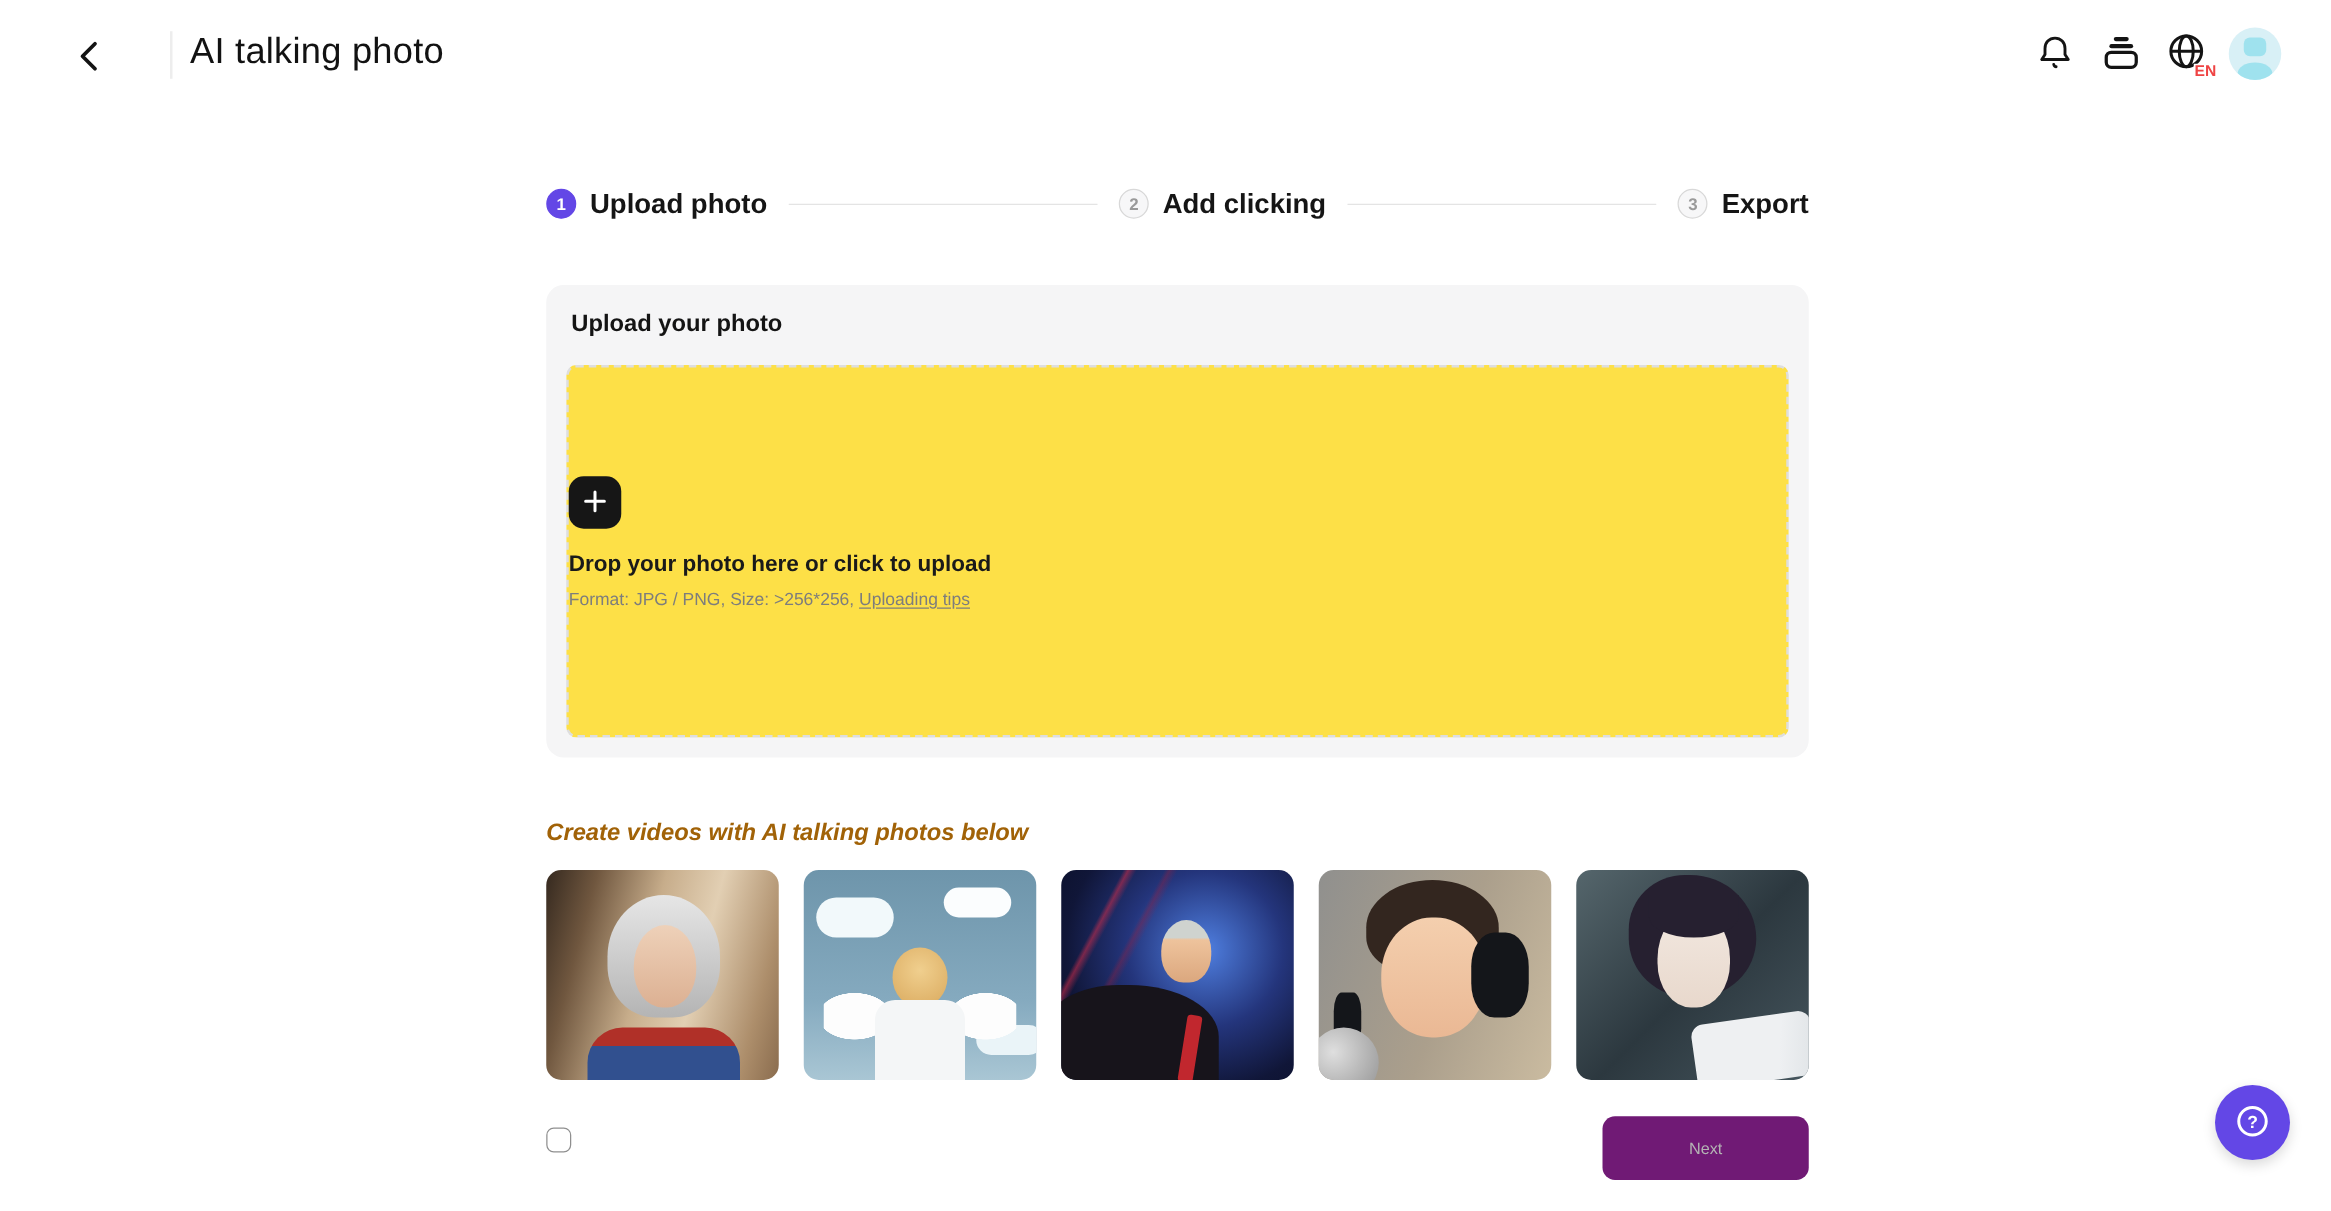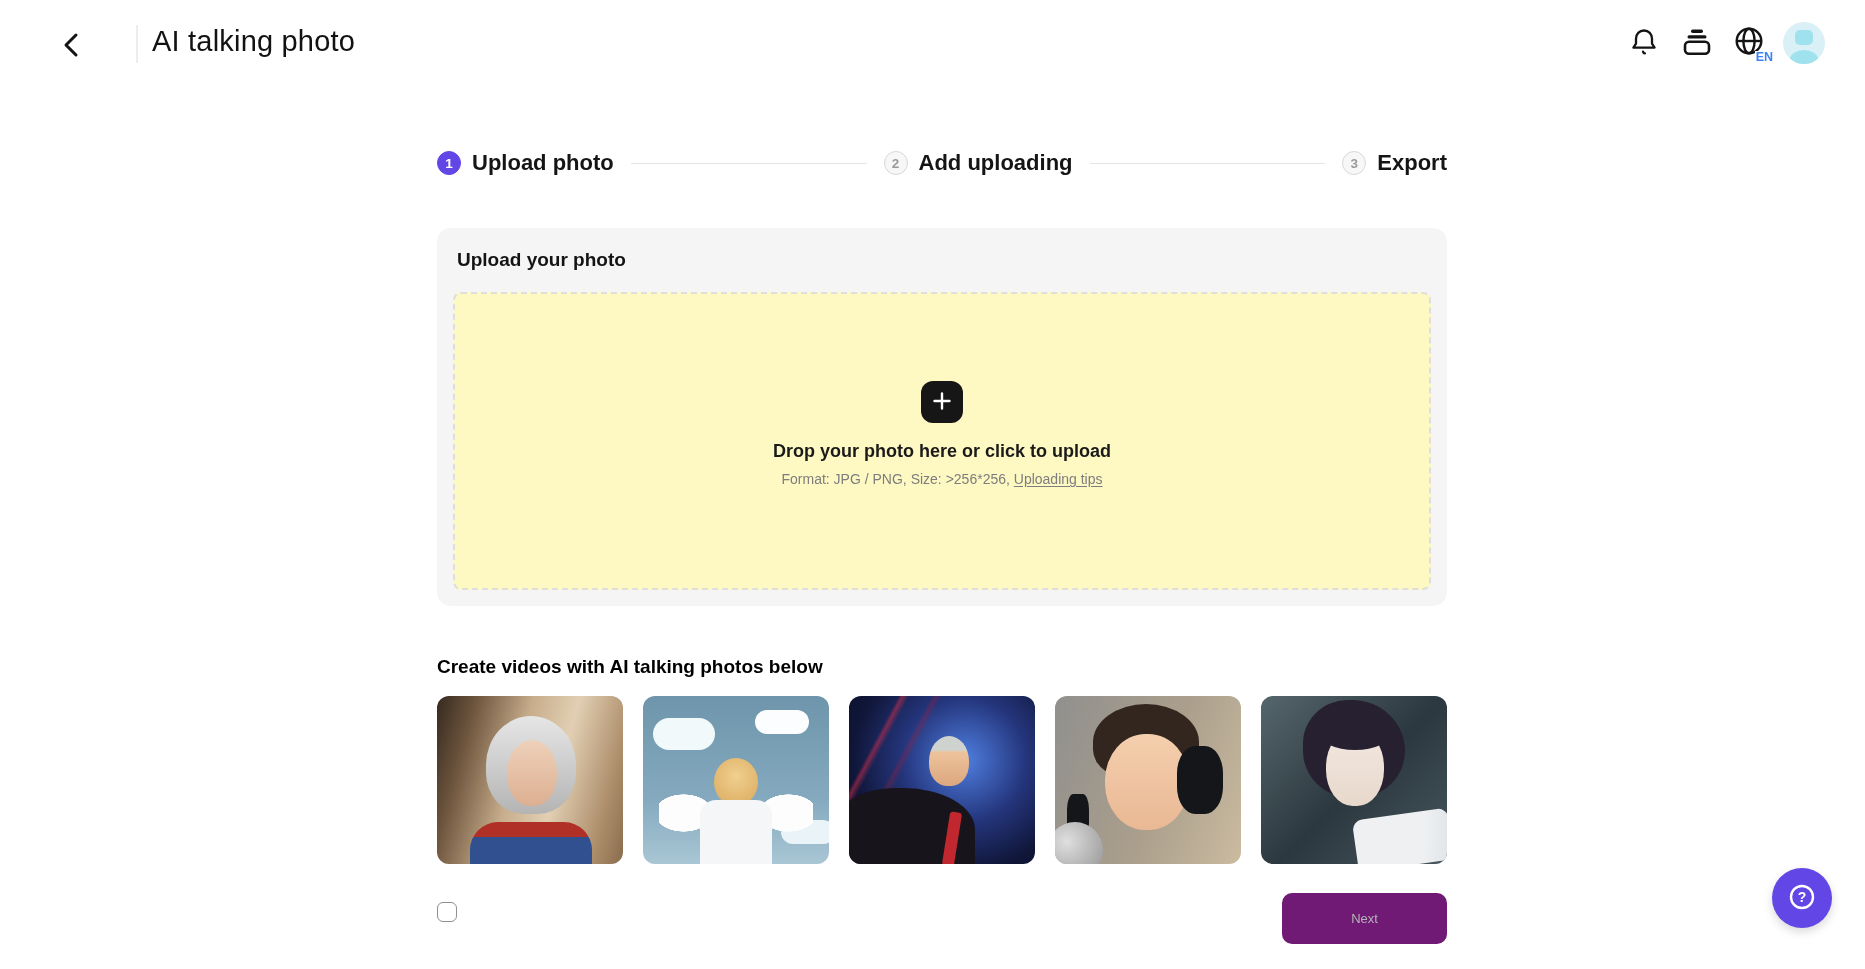--- a/index.html
+++ b/index.html
@@ -10,44 +10,44 @@
   }
   button { font-family: inherit; background:none; border:none; cursor:pointer; }
 
   
   .header { position:absolute; left:0; top:0; width:100%; height:80px; background:#fff; }
   .back-btn { position:absolute; left:52px; top:26px; width:40px; height:40px; display:flex; align-items:center; justify-content:center; }
   .title-divider { position:absolute; left:136px; top:25px; width:2px; height:38px; background:#ededed; }
   .page-title { position:absolute; left:152px; top:25px; font-size:29px; font-weight:400; letter-spacing:.2px; color:#121212; }
   .header-actions { position:absolute; right:40px; top:22px; display:flex; align-items:center; gap:13px; }
   .icon-btn { width:40px; height:42px; display:flex; align-items:center; justify-content:center; position:relative; }
-  .lang-badge { position:absolute; right:-3px; bottom:1px; font-size:12.5px; font-weight:700; color:#3b82f6; background:#fff; line-height:1; padding-left:1px; }
+  .lang-badge { position:absolute; right:-3px; bottom:1px; font-size:12.5px; font-weight:700; color:#ef4444; background:#fff; line-height:1; padding-left:1px; }
   .avatar { width:42px; height:42px; border-radius:50%; background:#d8f0f6; position:relative; overflow:hidden; cursor:pointer; }
   .av-head { position:absolute; left:12px; top:8px; width:18px; height:15px; border-radius:5px; background:#9fe2ee; }
   .av-body { position:absolute; left:7px; bottom:-4px; width:28px; height:18px; border-radius:50% 50% 0 0; background:#9fe2ee; }
 
   
   .stepper { position:absolute; left:437px; top:150px; width:1010px; display:flex; align-items:center; }
   .step { display:flex; align-items:center; gap:11px; }
   .step-circle { width:24px; height:24px; border-radius:50%; display:flex; align-items:center; justify-content:center; font-size:13.5px; font-weight:700; background:#f7f7f8; border:1px solid #d8d8d8; color:#9a9a9a; }
   .step.active .step-circle { background:#6347e6; border-color:#6347e6; color:#fff; }
   .step-label { font-size:22px; font-weight:600; color:#151515; white-space:nowrap; }
   .connector { flex:1; height:1px; background:#e4e4e4; margin:0 17px; }
 
   
   .upload-card { position:absolute; left:437px; top:228px; width:1010px; height:378px; background:#f5f5f6; border-radius:14px; }
   .card-title { position:absolute; left:20px; top:21px; font-size:19px; font-weight:700; color:#141414; }
-  .dropzone { position:absolute; left:16px; top:64px; width:978px; height:298px; background:#fef9c3; border:2px dashed #dedede; border-radius:8px; display:flex; flex-direction:column; align-items:center; justify-content:center; cursor:pointer; }
+  .dropzone { position:absolute; left:16px; top:64px; width:978px; height:298px; background:#fde047; border:2px dashed #dedede; border-radius:8px; display:flex; flex-direction:column; align-items:flex-start; justify-content:center; cursor:pointer; }
   .plus-btn { width:42px; height:42px; background:#161616; border-radius:12px; display:flex; align-items:center; justify-content:center; margin-bottom:18px; margin-top:-14px; }
   .dz-title { font-size:18px; font-weight:600; color:#1a1a1a; margin-bottom:9px; }
   .dz-hint { font-size:14px; color:#7d7d7d; }
   .dz-tips { text-decoration:underline; text-underline-offset:2px; cursor:pointer; color:#7d7d7d; }
 
   
-  .samples-heading { position:absolute; left:437px; top:656px; font-size:19px; font-weight:700; color:#000000; }
+  .samples-heading { position:absolute; left:437px; top:656px; font-size:19px; font-weight:700; color:#a16207;font-style:italic; }
   .thumbs { position:absolute; left:437px; top:696px; width:1010px; display:flex; gap:20px; }
   .thumb { width:186px; height:168px; border-radius:12px; position:relative; overflow:hidden; cursor:pointer; flex:none; }
   .thumb div { position:absolute; }
 
   .thumb1 { background:linear-gradient(105deg,#35291f 0%,#70573f 18%,#c7ad8b 42%,#e2cfb3 62%,#ad8e6b 86%,#8a6c4e 100%); }
   .thumb1 .t-a { left:49px; top:20px; width:90px; height:98px; background:linear-gradient(180deg,#e6e6e6,#b4b4b4); border-radius:50% 50% 42% 42%; }
   .thumb1 .t-b { left:70px; top:44px; width:50px; height:66px; background:linear-gradient(180deg,#eed1b9,#dcb092); border-radius:50% 50% 46% 46%; }
   .thumb1 .t-c { left:33px; top:126px; width:122px; height:42px; background:linear-gradient(180deg,#b03028 0 15px,#31508f 15px); border-radius:28px 28px 0 0; }
 
   .thumb2 { background:linear-gradient(180deg,#6e95ab,#85aabf 62%,#a9c6d4); }
@@ -135,21 +135,21 @@
 </div>
 
 <div class="stepper">
   <div class="step active">
     <span class="step-circle">1</span>
     <span class="step-label">Upload photo</span>
   </div>
   <div class="connector"></div>
   <div class="step">
     <span class="step-circle">2</span>
-    <span class="step-label">Add uploading</span>
+    <span class="step-label">Add clicking</span>
   </div>
   <div class="connector"></div>
   <div class="step">
     <span class="step-circle">3</span>
     <span class="step-label">Export</span>
   </div>
 </div>
 
 <div class="upload-card">
   <div class="card-title">Upload your photo</div>

